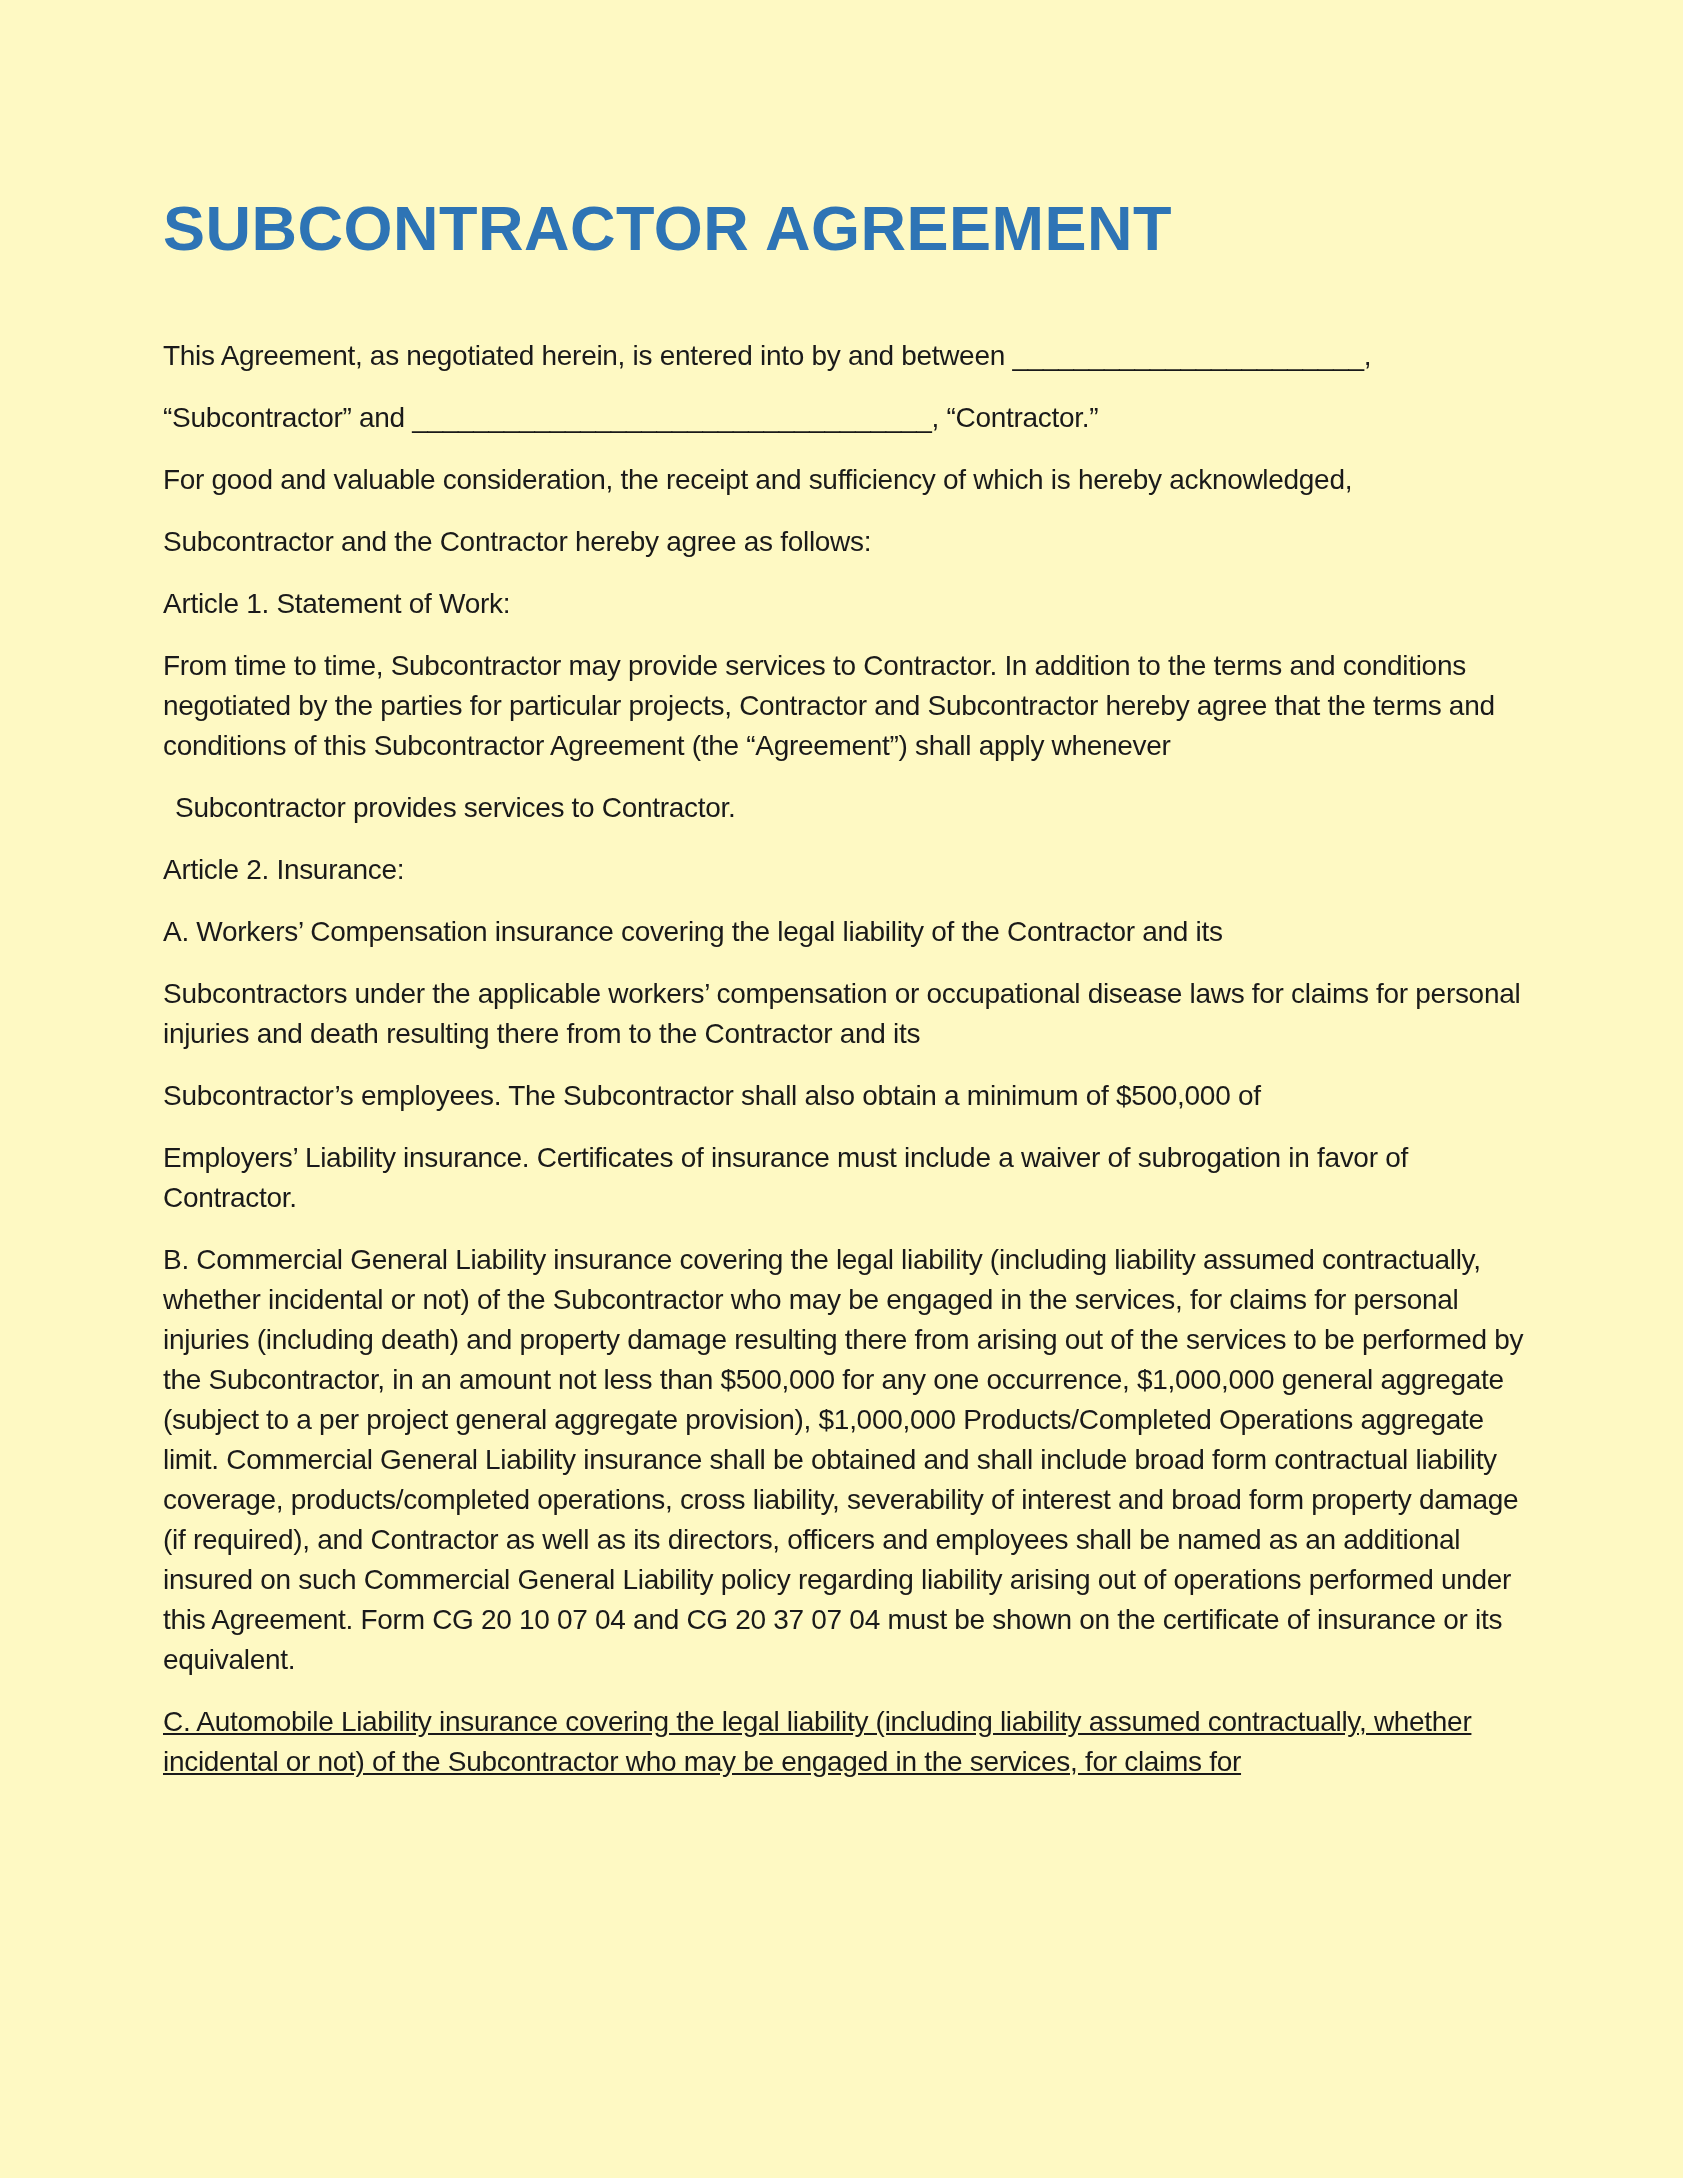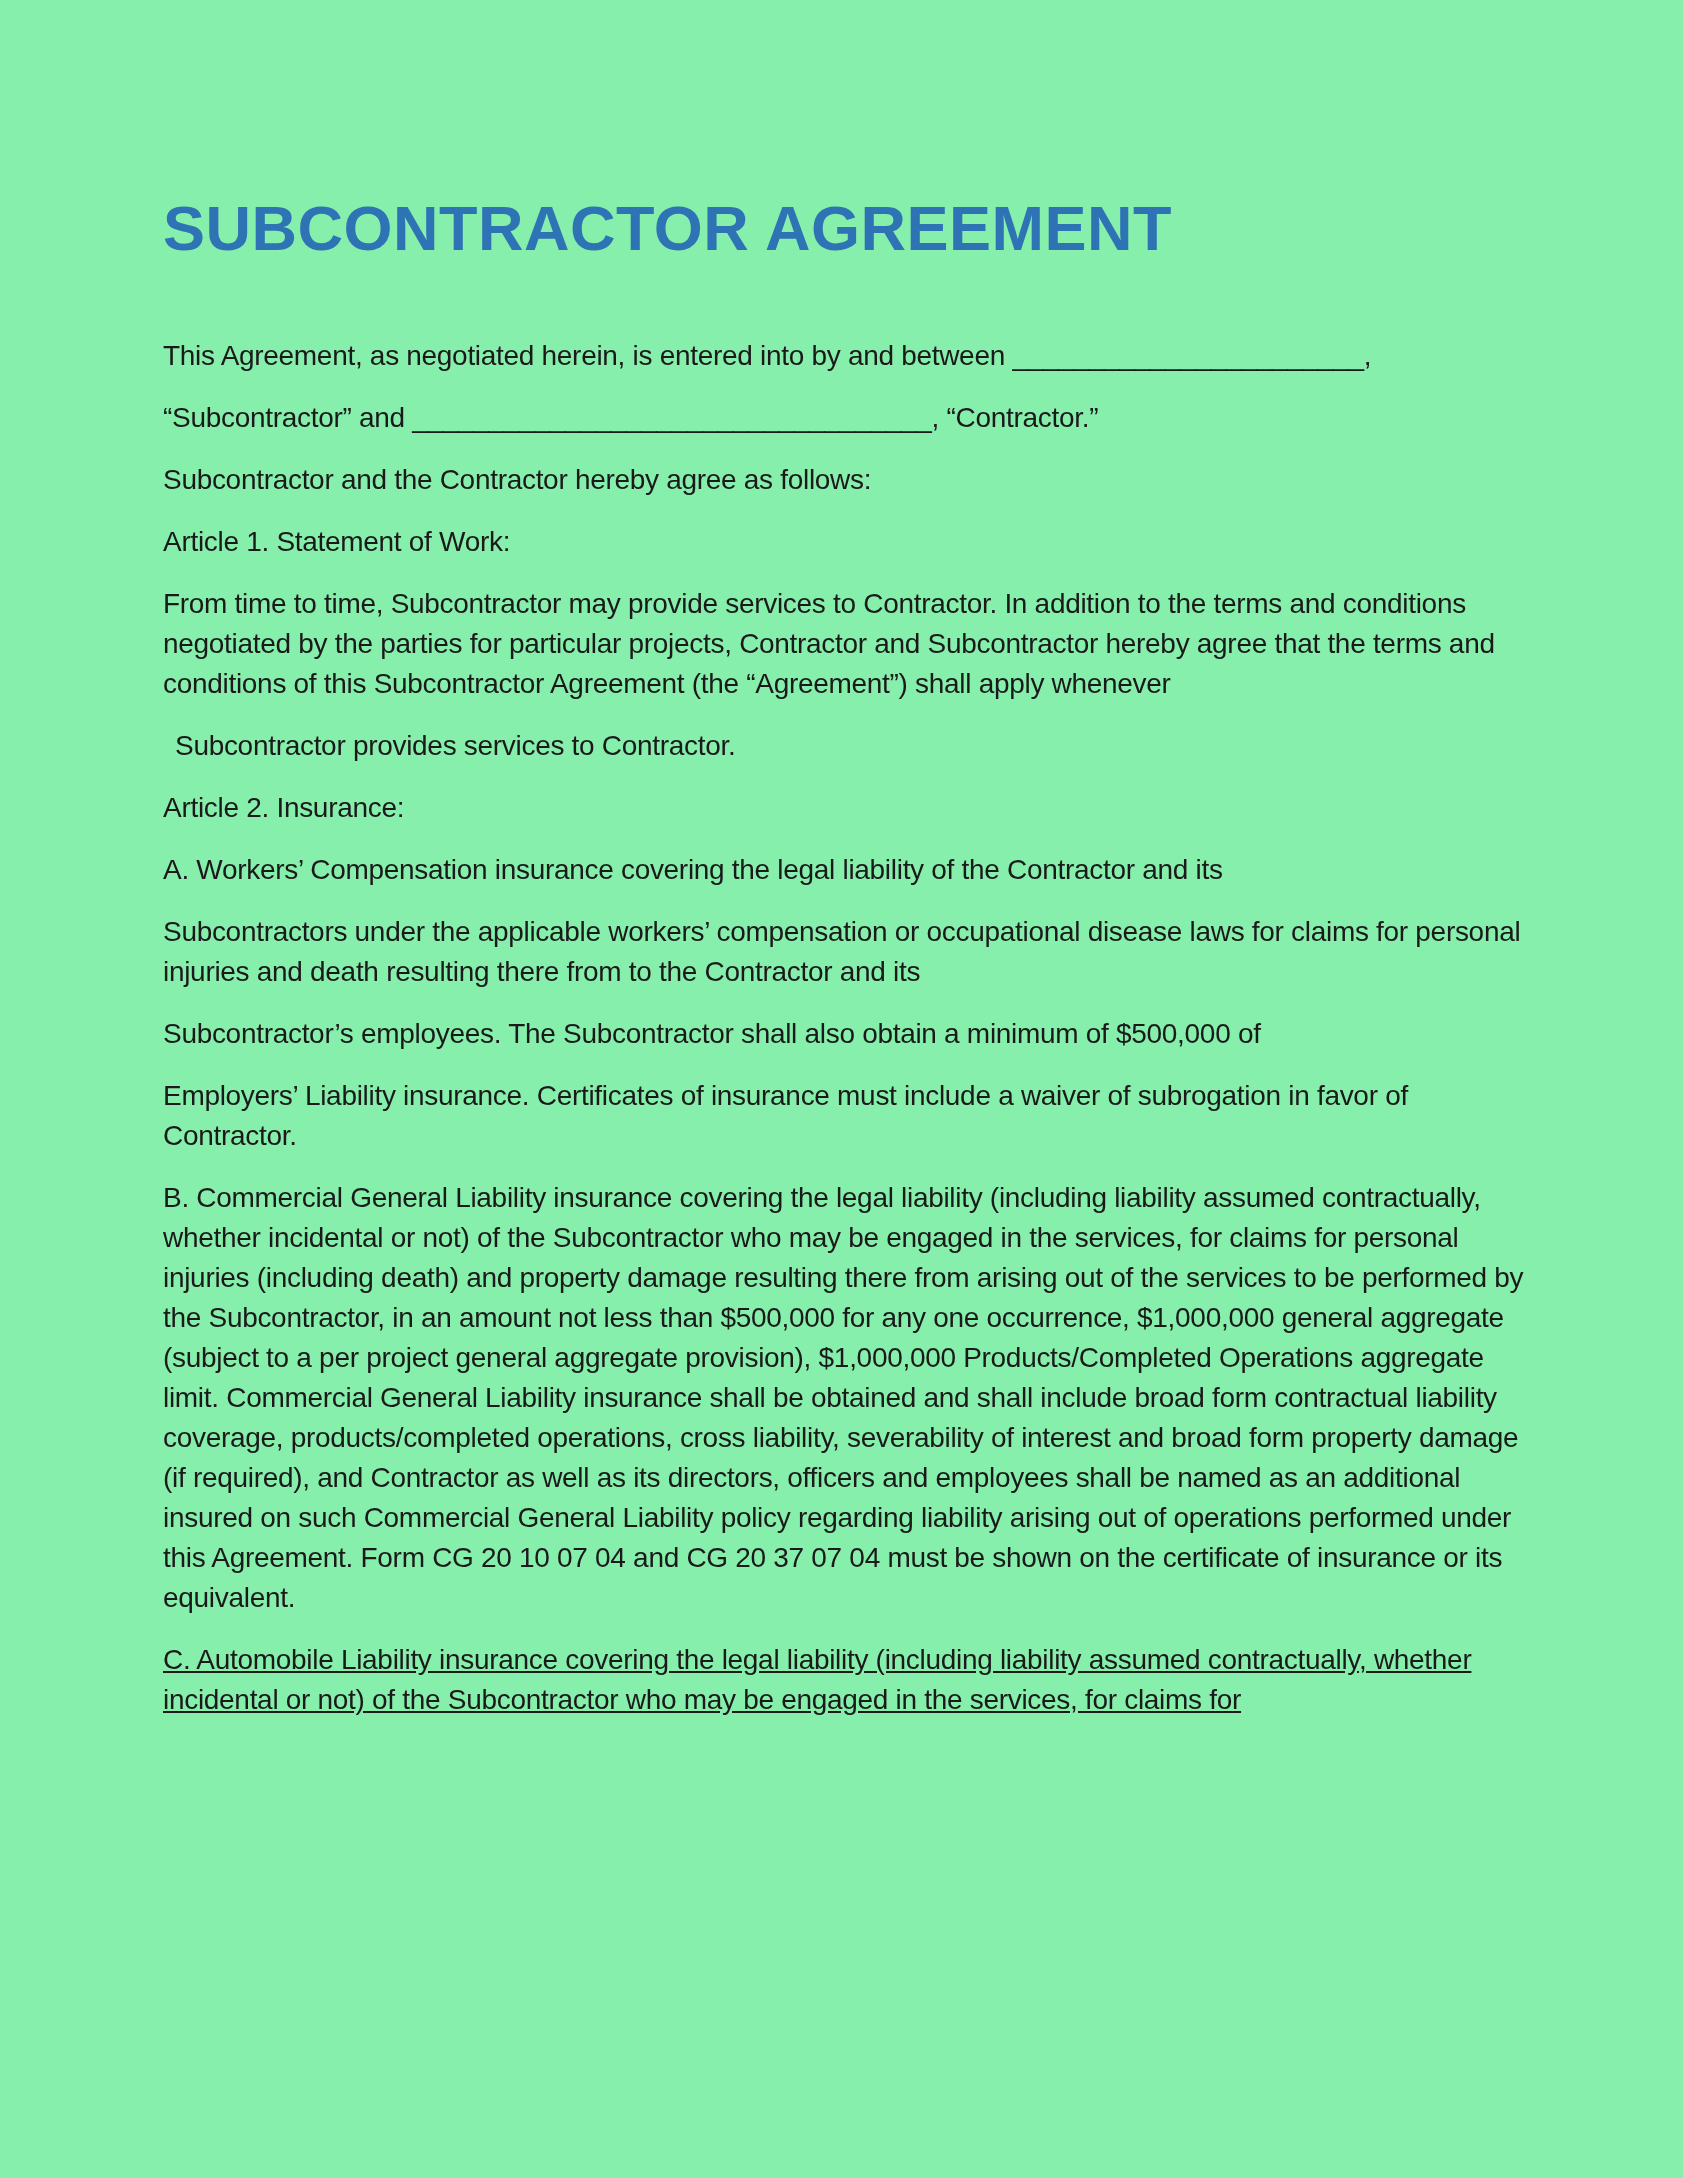--- a/index.html
+++ b/index.html
@@ -4,21 +4,21 @@
 <style>
   html, body {
     margin: 0;
     padding: 0;
     background: #ffffff;
   }
   .page {
     position: relative;
     width: 1683px;
     height: 2178px;
-    background: #86efac;
+    background: #fef9c3;
     box-sizing: border-box;
     padding: 196px 115px 0 163px;
     overflow: hidden;
     font-family: "Liberation Sans", sans-serif;
   }
   .doc-title {
     margin: 0 0 75px 0;
     font-family: "Liberation Sans", sans-serif;
     font-weight: bold;
     font-size: 63px;
@@ -38,20 +38,21 @@
 </style>
 </head>
 <body>
 
 <div class="page">
   <h1 class="doc-title" style="color: rgb(46, 116, 181);">SUBCONTRACTOR AGREEMENT</h1>
 
   <div class="doc-body">
     <p style="color: rgb(26, 26, 26);">This Agreement, as negotiated herein, is entered into by and between _______________________,</p>
     <p style="color: rgb(26, 26, 26);">“Subcontractor” and __________________________________, “Contractor.”</p>
+    <p style="color: rgb(26, 26, 26);">For good and valuable consideration, the receipt and sufficiency of which is hereby acknowledged,</p>
     <p style="color: rgb(26, 26, 26);">Subcontractor and the Contractor hereby agree as follows:</p>
     <p style="color: rgb(26, 26, 26);">Article 1. Statement of Work:</p>
     <p style="color: rgb(26, 26, 26);">From time to time, Subcontractor may provide services to Contractor. In addition to the terms and conditions negotiated by the parties for particular projects, Contractor and Subcontractor hereby agree that the terms and conditions of this Subcontractor Agreement (the “Agreement”) shall apply whenever</p>
     <p style="color: rgb(26, 26, 26); margin-left: 12px;">Subcontractor provides services to Contractor.</p>
     <p style="color: rgb(26, 26, 26);">Article 2. Insurance:</p>
     <p style="color: rgb(26, 26, 26); margin-top: 10px;">A. Workers’ Compensation insurance covering the legal liability of the Contractor and its</p>
     <p style="color: rgb(26, 26, 26);">Subcontractors under the applicable workers’ compensation or occupational disease laws for claims for personal injuries and death resulting there from to the Contractor and its</p>
     <p style="color: rgb(26, 26, 26);">Subcontractor’s employees. The Subcontractor shall also obtain a minimum of $500,000 of</p>
     <p style="color: rgb(26, 26, 26);">Employers’ Liability insurance. Certificates of insurance must include a waiver of subrogation in favor of Contractor.</p>
     <p style="color: rgb(26, 26, 26);">B. Commercial General Liability insurance covering the legal liability (including liability assumed contractually, whether incidental or not) of the Subcontractor who may be engaged in the services, for claims for personal injuries (including death) and property damage resulting there from arising out of the services to be performed by the Subcontractor, in an amount not less than $500,000 for any one occurrence, $1,000,000 general aggregate (subject to a per project general aggregate provision), $1,000,000 Products/Completed Operations aggregate limit. Commercial General Liability insurance shall be obtained and shall include broad form contractual liability coverage, products/completed operations, cross liability, severability of interest and broad form property damage (if required), and Contractor as well as its directors, officers and employees shall be named as an additional insured on such Commercial General Liability policy regarding liability arising out of operations performed under this Agreement. Form CG 20 10 07 04 and CG 20 37 07 04 must be shown on the certificate of insurance or its equivalent.</p>

